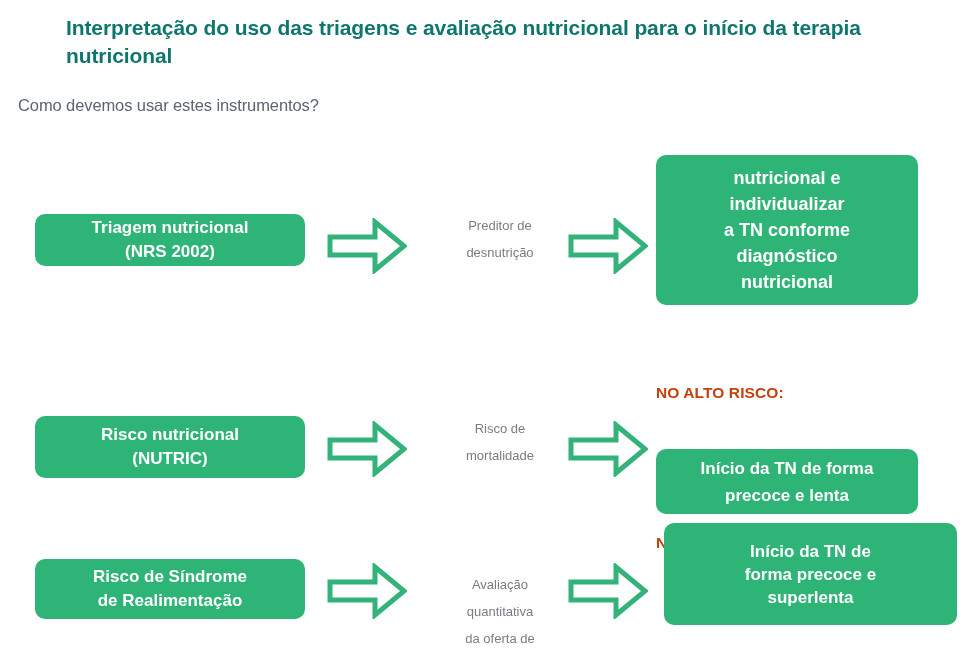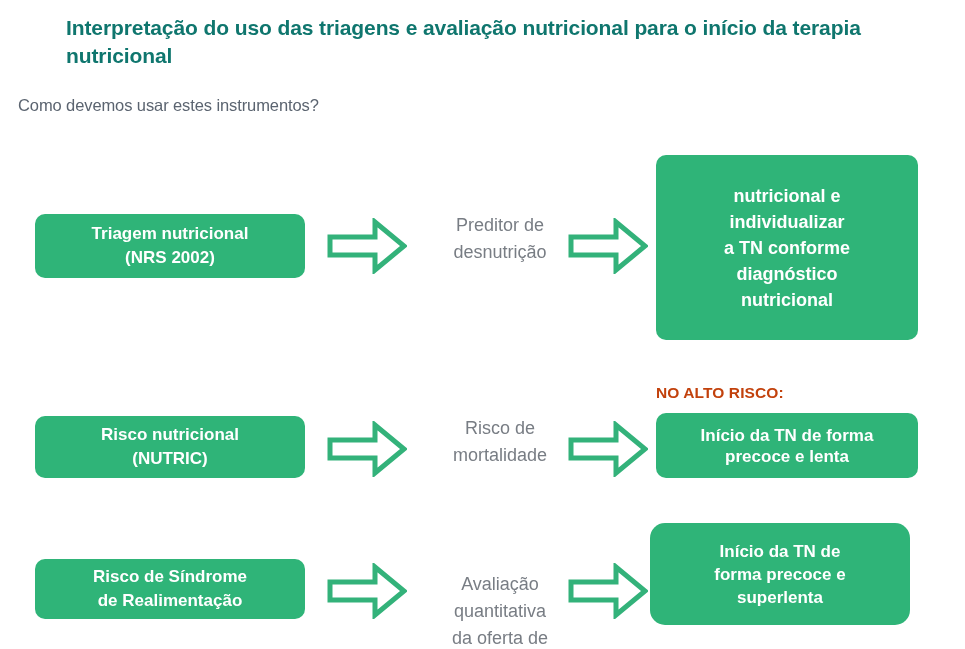--- a/index.html
+++ b/index.html
@@ -53,28 +53,28 @@
     text-align: center;
     box-sizing: border-box;
   }
   .gbox .gbox-text {
     width: 100%;
     white-space: pre-line;
   }
 
   .gbox.left-box   { font-size: 17px; line-height: 24px; }
   .gbox.big-box    { font-size: 18px; line-height: 26px; }
-  .gbox.out-box    { font-size: 17px; line-height: 21px; }
+  .gbox.out-box    { font-size: 17px; line-height: 27px; margin-top: 36px; }
   .gbox.out-box-3  { font-size: 17px; line-height: 23px; }
 
   
   .caption {
     position: absolute;
     color: #787d84;
-    font-size: 18px;
+    font-size: 13px;
     font-weight: normal;
     line-height: 27px;
     text-align: center;
     white-space: pre-line;
   }
 
   
   .risk-label {
     position: absolute;
     color: #c2410c;
@@ -92,41 +92,41 @@
   }
   .arrow svg { display: block; }
 </style>
 </head>
 <body>
 
 <div id="title">Interpretação do uso das triagens e avaliação nutricional para o início da terapia nutricional</div>
 
 <div id="subtitle">Como devemos usar estes instrumentos?</div>
 
-<div class="gbox left-box" style="left:35px; top:214px; width:270px; height:64px;">
+<div class="gbox left-box" style="left:35px; top:214px; width:270px; height:52px;">
   <span class="gbox-text">Triagem nutricional
 (NRS 2002)</span>
 </div>
 
 <span class="arrow" style="left:327px; top:218px;">
   <svg width="80" height="56" viewBox="0 0 80 56">
     <polygon points="3,19 48,19 48,4 77,28 48,52 48,37 3,37" fill="#ffffff" stroke="#33b27a" stroke-width="5" stroke-linejoin="miter"></polygon>
   </svg>
 </span>
 
 <div class="caption" style="left:420px; top:212px; width:160px;">Preditor de
 desnutrição</div>
 
 <span class="arrow" style="left:568px; top:218px;">
   <svg width="80" height="56" viewBox="0 0 80 56">
     <polygon points="3,19 48,19 48,4 77,28 48,52 48,37 3,37" fill="#ffffff" stroke="#33b27a" stroke-width="5" stroke-linejoin="miter"></polygon>
   </svg>
 </span>
 
-<div class="gbox big-box" style="left:656px; top:155px; width:262px; height:185px;">
+<div class="gbox big-box" style="left:656px; top:155px; width:262px; height:150px;">
   <span class="gbox-text">nutricional e
 individualizar
 a TN conforme
 diagnóstico
 nutricional</span>
 </div>
 
 <div class="gbox left-box" style="left:35px; top:416px; width:270px; height:62px;justify-content:center;">
   <span class="gbox-text">Risco nutricional
 (NUTRIC)</span>
@@ -171,17 +171,17 @@
 nutrientes</div>
 
 <span class="arrow" style="left:568px; top:563px;">
   <svg width="80" height="56" viewBox="0 0 80 56">
     <polygon points="3,19 48,19 48,4 77,28 48,52 48,37 3,37" fill="#ffffff" stroke="#33b27a" stroke-width="5" stroke-linejoin="miter"></polygon>
   </svg>
 </span>
 
 <div class="risk-label" style="left:656px; top:492px; width:262px;margin-top:42px;">NO RISCO EXTREMO:</div>
 
-<div class="gbox out-box-3" style="left:650px; top:523px; width:260px; height:102px;border-radius:15px;">
+<div class="gbox out-box-3" style="left:664px; top:523px; width:293px; height:102px;">
   <span class="gbox-text">Início da TN de
 forma precoce e
 superlenta</span>
 </div>
 
 </body></html>

